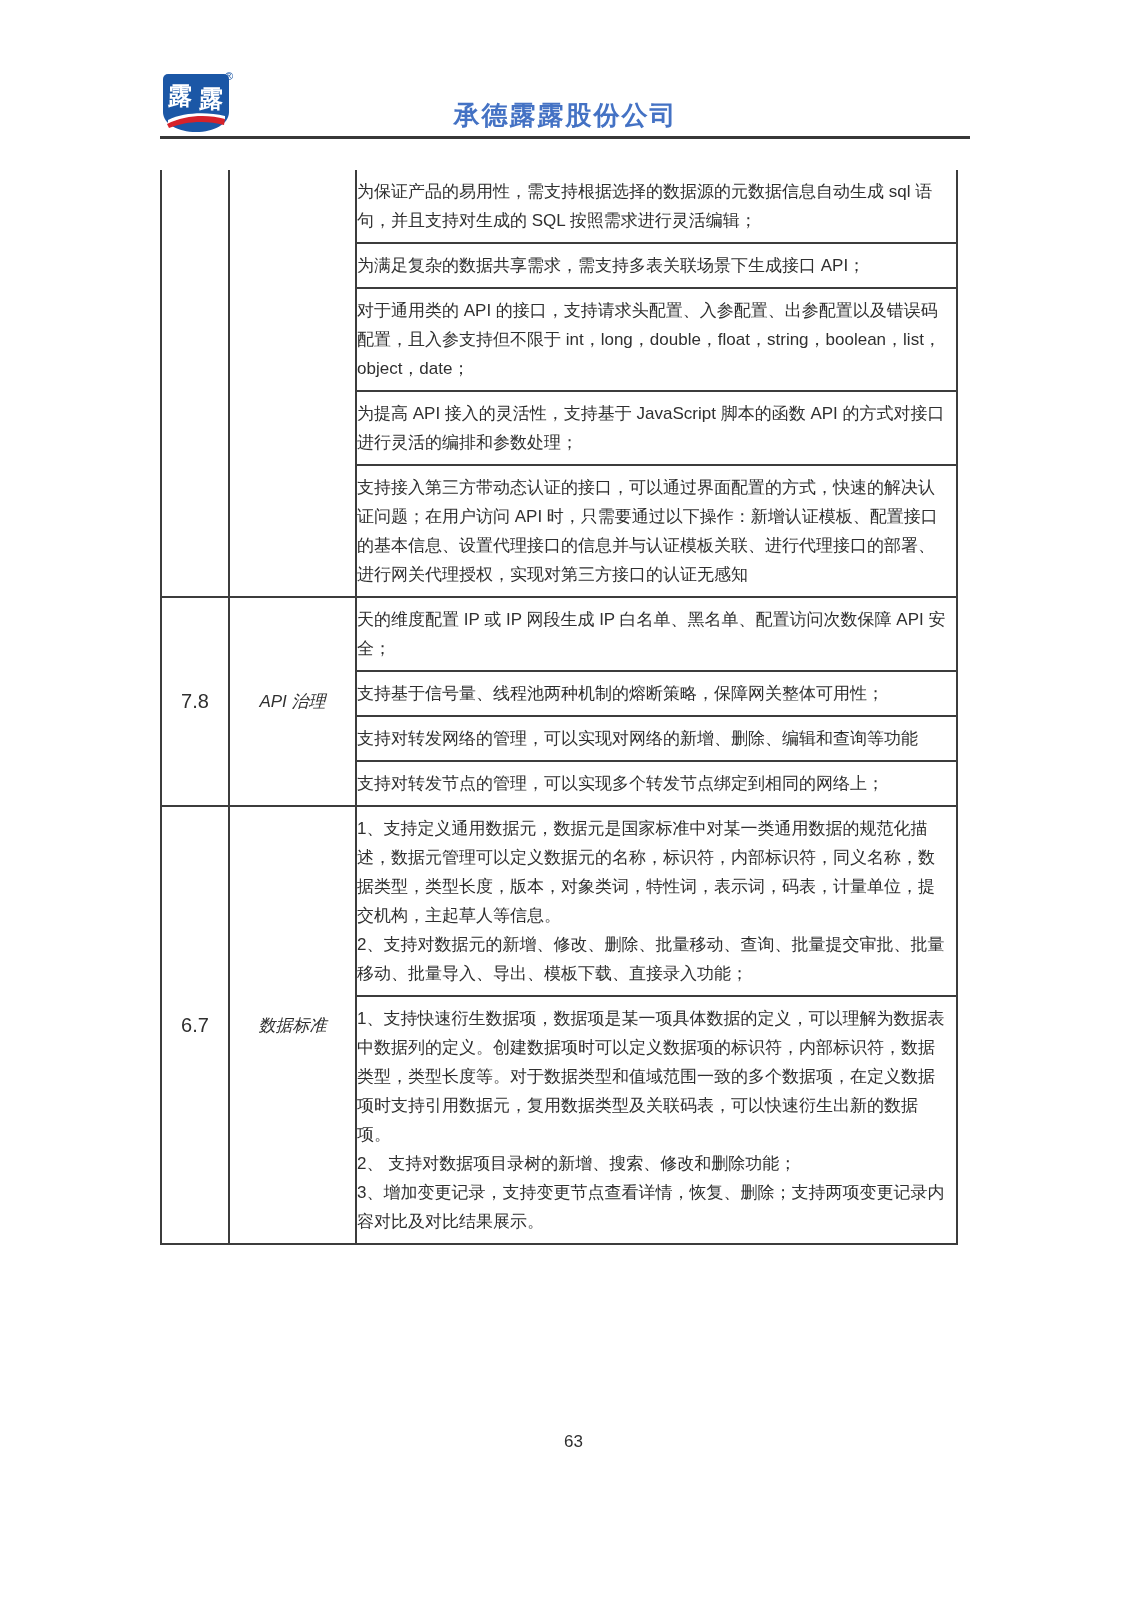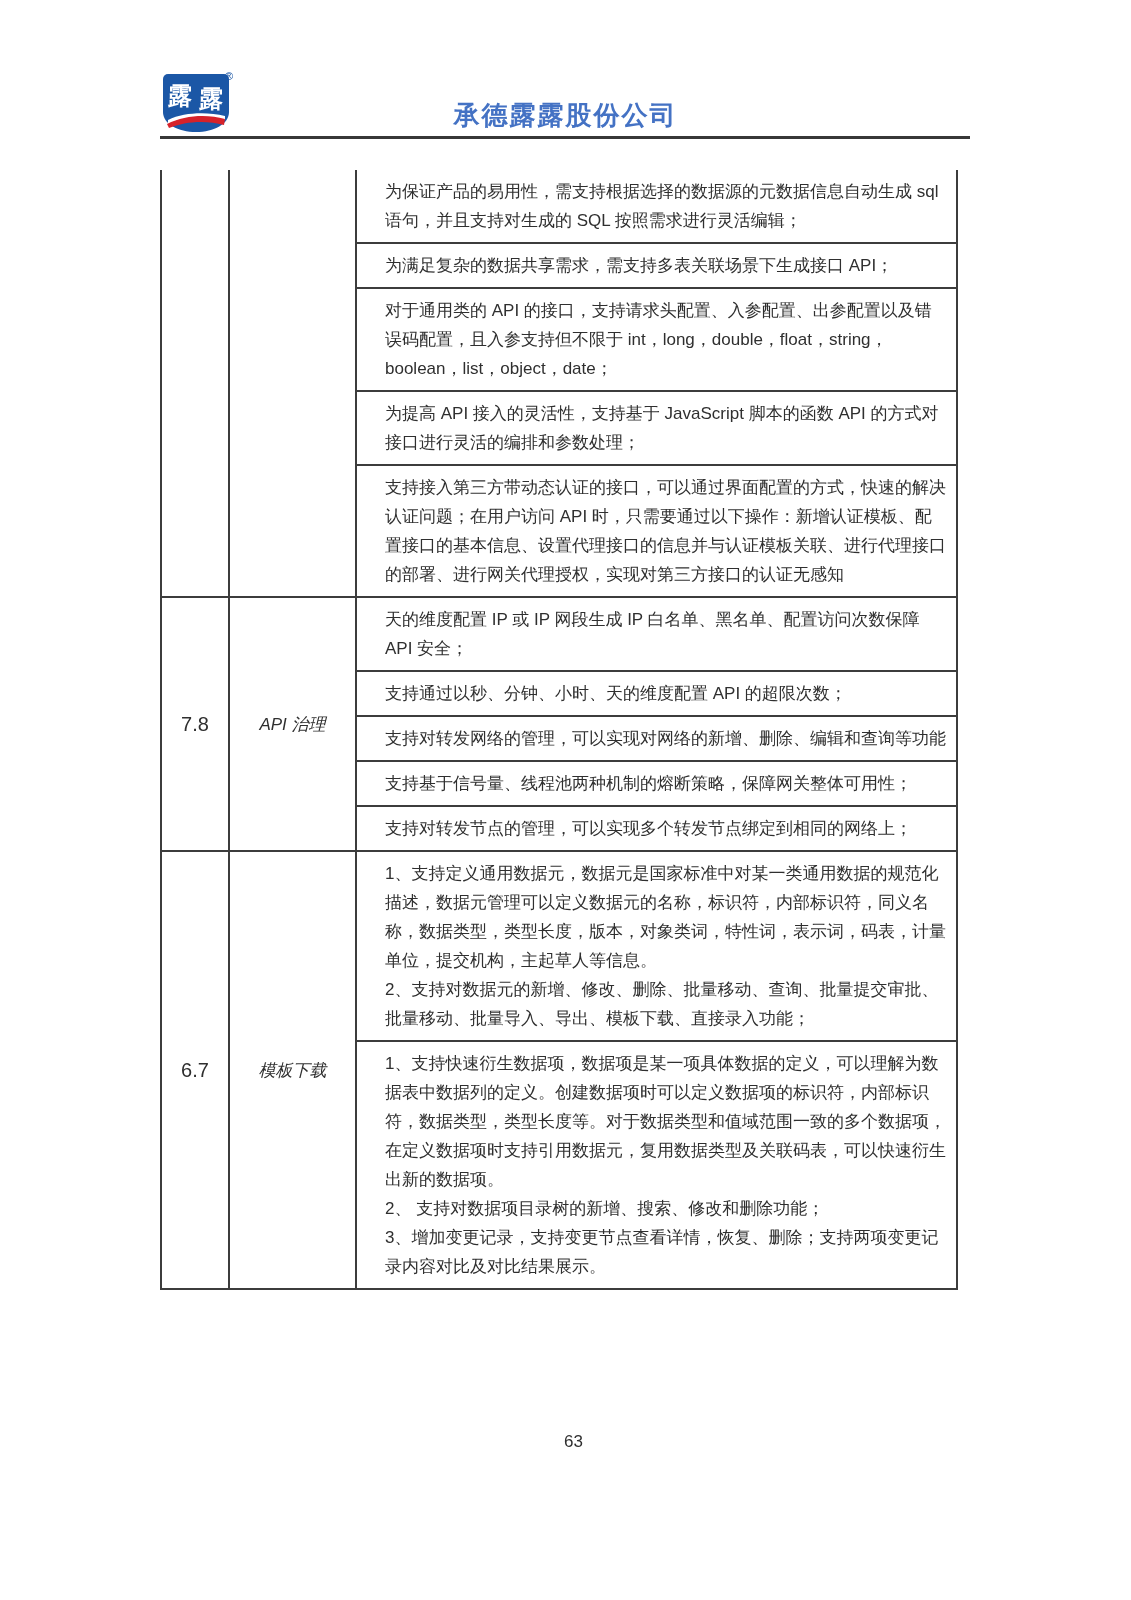--- a/index.html
+++ b/index.html
@@ -40,21 +40,21 @@
     font-size:20px;
   }
   .col-cat {
     width:127px; flex:0 0 127px; border-right:2px solid #3c3c3c;
     display:flex; align-items:center; justify-content:center;
     font-size:17px;
     font-style:italic;
   }
   .col-reqs { flex:1 1 auto; display:flex; flex-direction:column; }
   .req {
-    padding:7px 9px 7px 28px; white-space:pre-wrap;
+    padding:7px 9px 7px 0; white-space:pre-wrap;
     flex:1 0 auto;
   }
   .req + .req { border-top:2px solid #3c3c3c; }
 
   
   .page-number {
     position:absolute; top:1432px; left:8px; width:100%;
     text-align:center; font-size:17px; color:#2f2f2f;
   }
 </style>
@@ -92,30 +92,29 @@
         <div class="req">为提高 API 接入的灵活性，支持基于 JavaScript 脚本的函数 API 的方式对接口进行灵活的编排和参数处理；</div>
         <div class="req">支持接入第三方带动态认证的接口，可以通过界面配置的方式，快速的解决认证问题；在用户访问 API 时，只需要通过以下操作：新增认证模板、配置接口的基本信息、设置代理接口的信息并与认证模板关联、进行代理接口的部署、进行网关代理授权，实现对第三方接口的认证无感知</div>
       </div>
     </div>
 
     <div class="section">
       <div class="col-id">7.8</div>
       <div class="col-cat">API 治理</div>
       <div class="col-reqs">
         <div class="req">天的维度配置 IP 或 IP 网段生成 IP 白名单、黑名单、配置访问次数保障 API 安全；</div>
-        <div class="req">支持通过以秒、分钟、小时、天的维度配置 API 的超限次数；</div>
+        <div class="req">支持基于信号量、线程池两种机制的熔断策略，保障网关整体可用性；</div>
         <div class="req">支持对转发网络的管理，可以实现对网络的新增、删除、编辑和查询等功能</div>
-        <div class="req">支持基于信号量、线程池两种机制的熔断策略，保障网关整体可用性；</div>
         <div class="req">支持对转发节点的管理，可以实现多个转发节点绑定到相同的网络上；</div>
       </div>
     </div>
 
     <div class="section">
       <div class="col-id">6.7</div>
-      <div class="col-cat">模板下载</div>
+      <div class="col-cat">数据标准</div>
       <div class="col-reqs">
         <div class="req">1、支持定义通用数据元，数据元是国家标准中对某一类通用数据的规范化描述，数据元管理可以定义数据元的名称，标识符，内部标识符，同义名称，数据类型，类型长度，版本，对象类词，特性词，表示词，码表，计量单位，提交机构，主起草人等信息。
 2、支持对数据元的新增、修改、删除、批量移动、查询、批量提交审批、批量移动、批量导入、导出、模板下载、直接录入功能；</div>
         <div class="req">1、支持快速衍生数据项，数据项是某一项具体数据的定义，可以理解为数据表中数据列的定义。创建数据项时可以定义数据项的标识符，内部标识符，数据类型，类型长度等。对于数据类型和值域范围一致的多个数据项，在定义数据项时支持引用数据元，复用数据类型及关联码表，可以快速衍生出新的数据项。
 2、 支持对数据项目录树的新增、搜索、修改和删除功能；
 3、增加变更记录，支持变更节点查看详情，恢复、删除；支持两项变更记录内容对比及对比结果展示。</div>
       </div>
     </div>
 
   </div>

